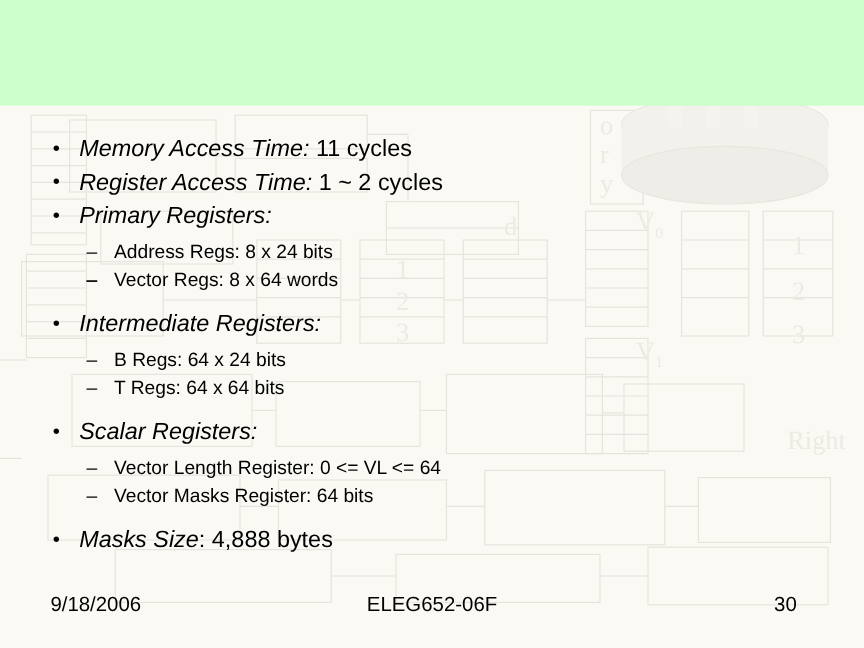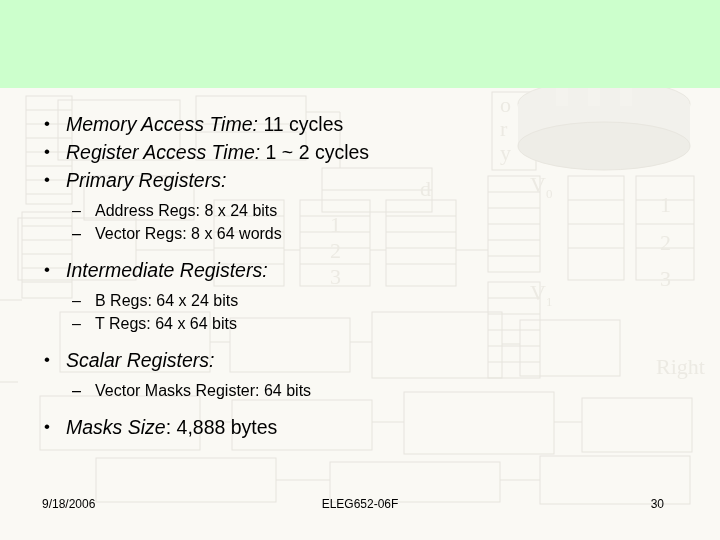--- a/index.html
+++ b/index.html
@@ -102,21 +102,21 @@
   .gap-after-group { height: 11px; }
   .gap-small { height: 5px; }
 
   
   #footer {
     position: absolute;
     left: 0; top: 496px;
     width: 708px;
     height: 22px;
     z-index: 3;
-    font-size: 12px;
+    font-size: 17px;
     line-height: 16px;
     color: #000000;
   }
   #footer-date {
     position: absolute;
     left: 42px; top: 0;
   }
   #footer-center {
     position: absolute;
     left: 0; top: 0;
@@ -318,20 +318,21 @@
 
     <div class="lvl1">
       <span class="dot">•</span>
       <span class="lead">Scalar Registers:</span><span class="rest"></span>
     </div>
 
     <div class="gap-small"></div>
 
     <div class="lvl2">
       <span class="dash">–</span>
+      <span>Vector Length Register: 0 &lt;= VL &lt;= 64</span>
     </div>
     <div class="lvl2">
       <span class="dash">–</span>
       <span>Vector Masks Register: 64 bits</span>
     </div>
 
     <div class="gap-after-group"></div>
 
     <div class="lvl1">
       <span class="dot">•</span>

